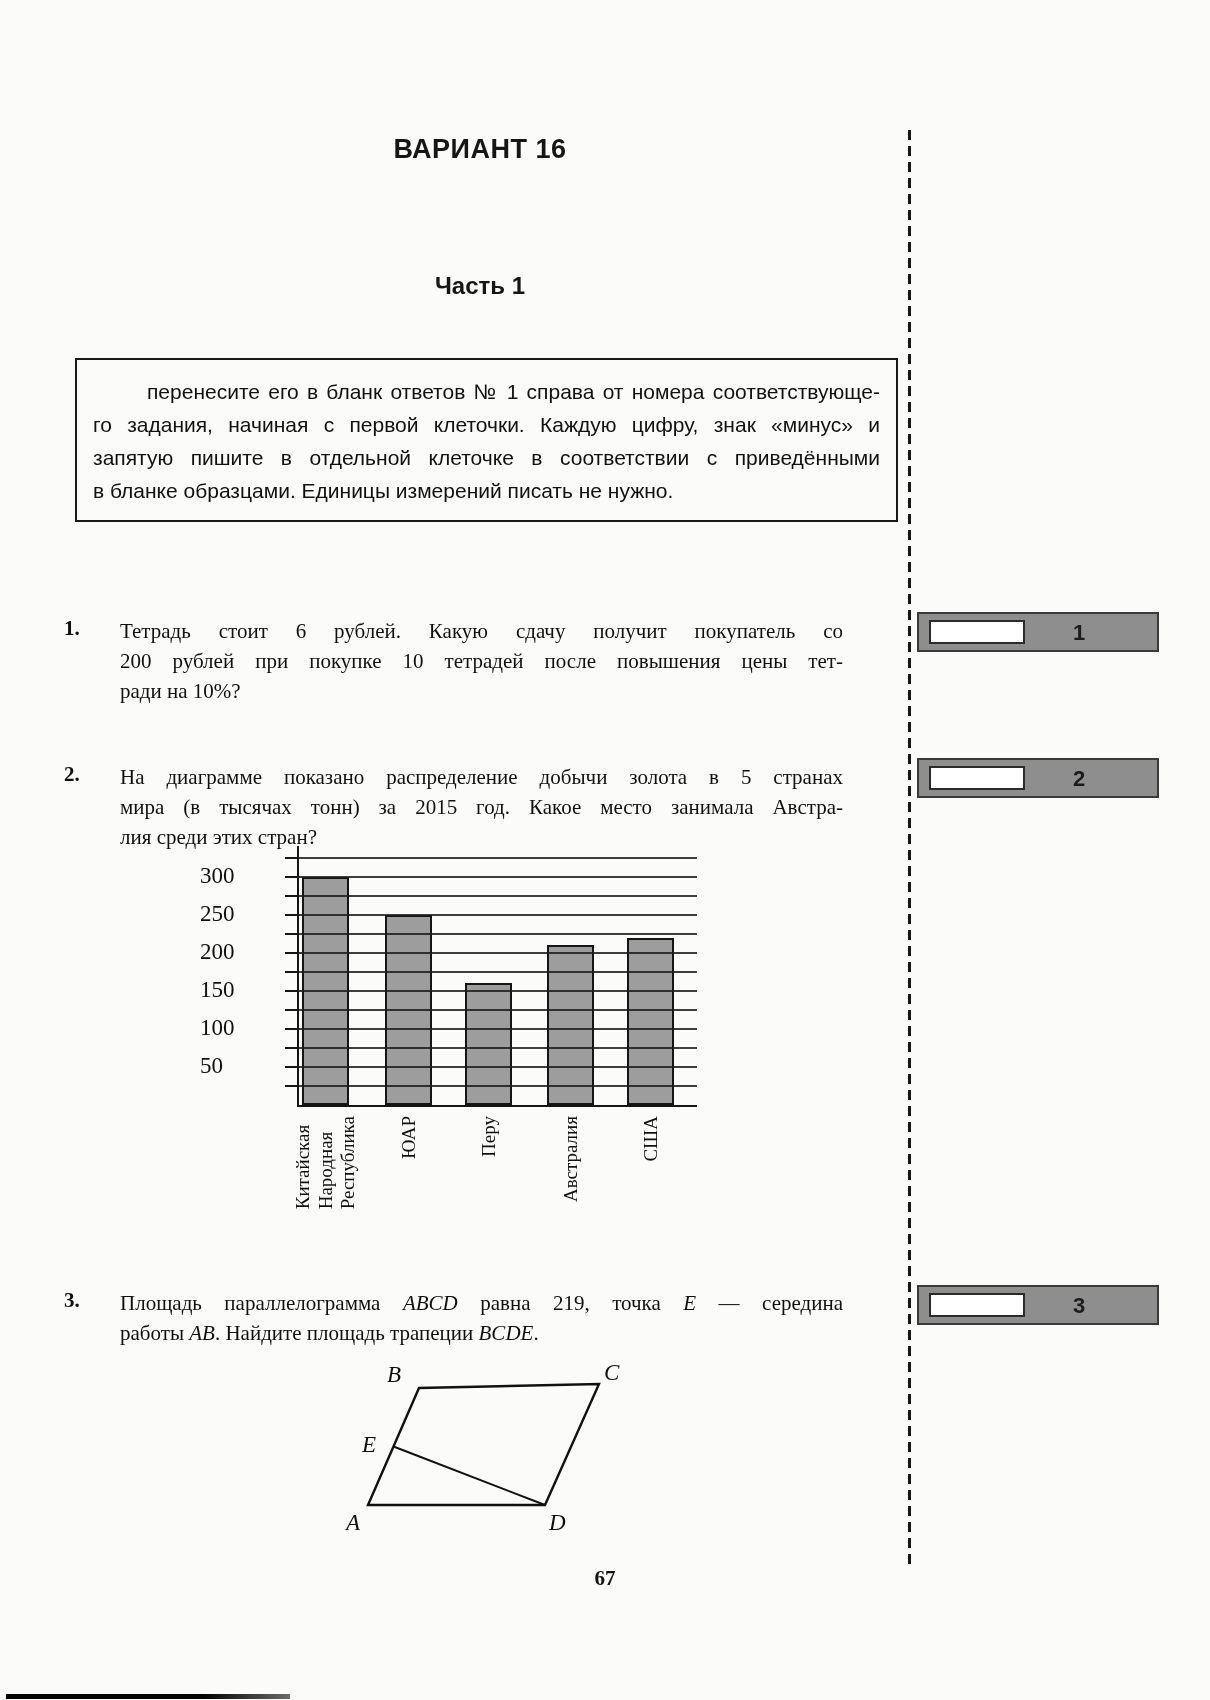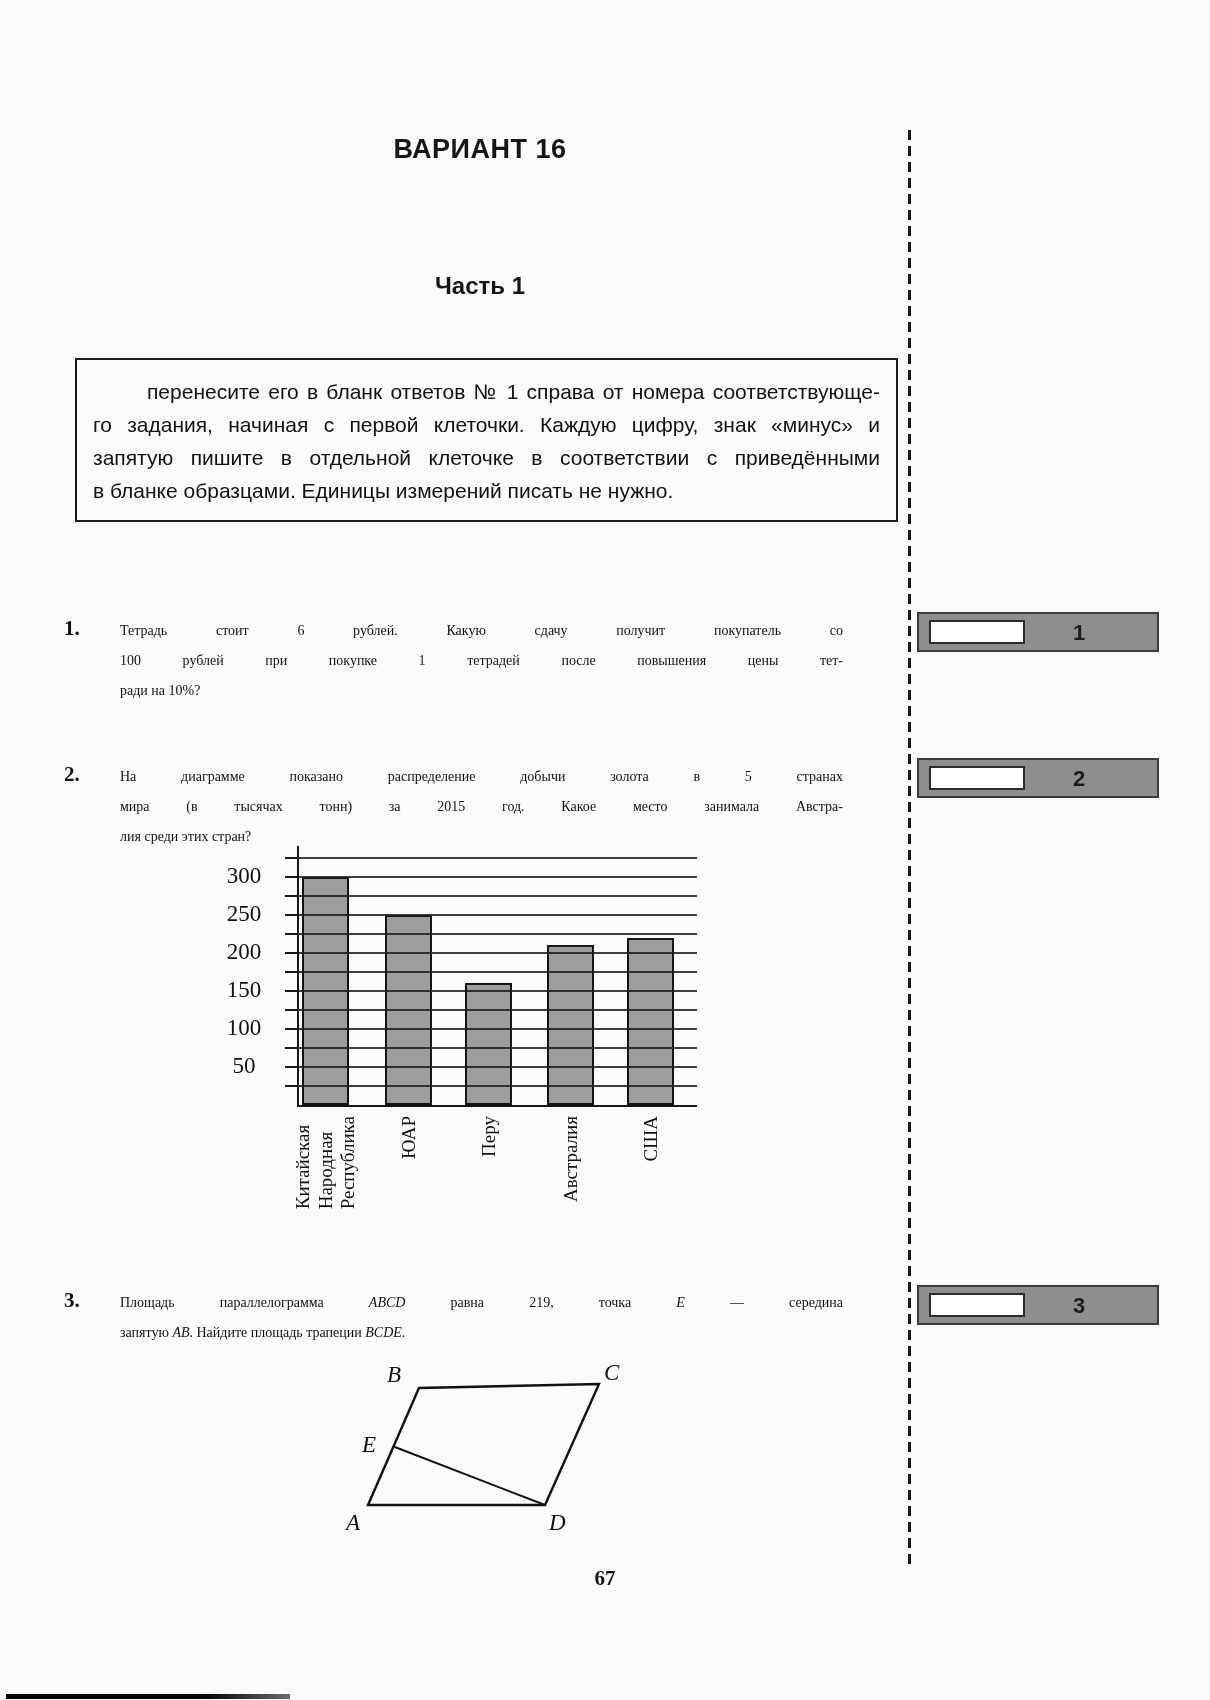--- a/index.html
+++ b/index.html
@@ -16,36 +16,36 @@
 
   .instruction-box{position:absolute;left:75px;top:358px;width:823px;box-sizing:border-box;
         border:2px solid #1b1b1b;padding:15px 16px 13px 16px;background:#fbfbf9;}
   .instruction-box .jlines{font-family:"Liberation Sans",sans-serif;font-size:21px;line-height:33px;color:#111;}
   .instruction-box .jline:first-child{text-indent:54px;}
 
   .jline{text-align:justify;text-align-last:justify;white-space:normal;}
   .jline.jlast{text-align-last:left;}
 
   .problem-number{position:absolute;left:64px;width:44px;font-weight:bold;font-size:21px;color:#101010;}
-  .problem-text{position:absolute;left:120px;width:723px;font-size:14px;line-height:30px;color:#101010;}
+  .problem-text{position:absolute;left:120px;width:723px;font-size:21px;line-height:30px;color:#101010;}
   .problem-text i{font-style:italic;}
 
   .answer-box{position:absolute;left:917px;width:242px;height:40px;box-sizing:border-box;
         background:#8e8e8e;border:2px solid #3a3a3a;}
   .answer-field{position:absolute;left:10px;top:6px;width:96px;height:24px;box-sizing:border-box;
         background:#ffffff;border:2px solid #2b2b2b;}
   .answer-num{position:absolute;left:110px;top:6px;width:100px;text-align:center;
         font-family:"Liberation Sans",sans-serif;font-weight:bold;font-size:22px;color:#1c1c1c;}
 
   
   .ax{position:absolute;background:#161616;}
   .grid{position:absolute;background:#1c1c1c;opacity:.85;height:2px;z-index:3;}
   .tick{position:absolute;background:#161616;height:2px;width:13px;z-index:3;}
   .bar{position:absolute;background:#9d9d9d;border:2px solid #151515;box-sizing:border-box;z-index:2;}
-  .ylab{position:absolute;left:200px;width:88px;text-align:center;font-size:23px;color:#101010;line-height:26px;}
+  .ylab{position:absolute;left:200px;width:88px;text-align:left;font-size:23px;color:#101010;line-height:26px;}
   .xlab{position:absolute;writing-mode:vertical-rl;transform:translateX(-50%) rotate(180deg);
         font-size:19px;line-height:1.18;white-space:pre;color:#101010;z-index:2;}
 
   .figure{position:absolute;left:330px;top:1356px;}
   .figure text{font-family:"Liberation Serif",serif;font-style:italic;font-size:23px;fill:#101010;}
 
   .page-number{position:absolute;left:0;top:1566px;width:1210px;text-align:center;
         font-weight:bold;font-size:21px;color:#141414;}
   .scan-bar{position:absolute;left:6px;top:1694px;width:284px;height:5px;
         background:linear-gradient(to right,#050505 0 70%,#6a6a6a);}
@@ -65,21 +65,21 @@
         <div class="jline">перенесите его в бланк ответов № 1 справа от номера соответствующе-</div>
         <div class="jline">го задания, начиная с первой клеточки. Каждую цифру, знак «минус» и</div>
         <div class="jline">запятую пишите в отдельной клеточке в соответствии с приведёнными</div>
         <div class="jline jlast">в бланке образцами. Единицы измерений писать не нужно.</div>
       </div>
   </div>
 
   <div class="problem-number" style="top:616px">1.</div>
   <div class="problem-text" style="top:616px">
       <div class="jline">Тетрадь стоит 6 рублей. Какую сдачу получит покупатель со</div>
-      <div class="jline">100 рублей при покупке 1 тетрадей после повышения цены тет-</div>
+      <div class="jline">200 рублей при покупке 10 тетрадей после повышения цены тет-</div>
       <div class="jline jlast">ради на 10%?</div>
     </div>
   <div class="answer-box" style="top:612px">
     <div class="answer-field"></div>
     <div class="answer-num">1</div>
   </div>
 
   <div class="problem-number" style="top:762px">2.</div>
   <div class="problem-text" style="top:762px">
       <div class="jline">На диаграмме показано распределение добычи золота в 5 странах</div>
@@ -136,21 +136,21 @@
 Республика</div>
       <div class="xlab" style="left: 408.5px; top: 1116px;">ЮАР</div>
       <div class="xlab" style="left: 488.5px; top: 1116px;">Перу</div>
       <div class="xlab" style="left: 570.5px; top: 1116px;">Австралия</div>
       <div class="xlab" style="left: 650.5px; top: 1116px;">США</div>
     </div>
 
   <div class="problem-number" style="top:1288px">3.</div>
   <div class="problem-text" style="top:1288px">
       <div class="jline"><span>Площадь параллелограмма </span><i>ABCD</i><span> равна 219, точка </span><i>E</i><span> — середина</span></div>
-      <div class="jline jlast"><span>запятую </span><i>AB</i><span>. Найдите площадь трапеции </span><i>BCDE</i><span>.</span></div>
+      <div class="jline jlast"><span>работы </span><i>AB</i><span>. Найдите площадь трапеции </span><i>BCDE</i><span>.</span></div>
     </div>
   <div class="answer-box" style="top:1285px">
     <div class="answer-field"></div>
     <div class="answer-num">3</div>
   </div>
 
   <svg class="figure" width="300" height="182" viewBox="0 0 300 182">
     <polygon points="38,149 89,32 269,28 215,149" fill="none" stroke="#111" stroke-width="2.4"></polygon>
     <line x1="63.5" y1="90.5" x2="215" y2="149" stroke="#111" stroke-width="2"></line>
     <text x="57" y="26">B</text>

